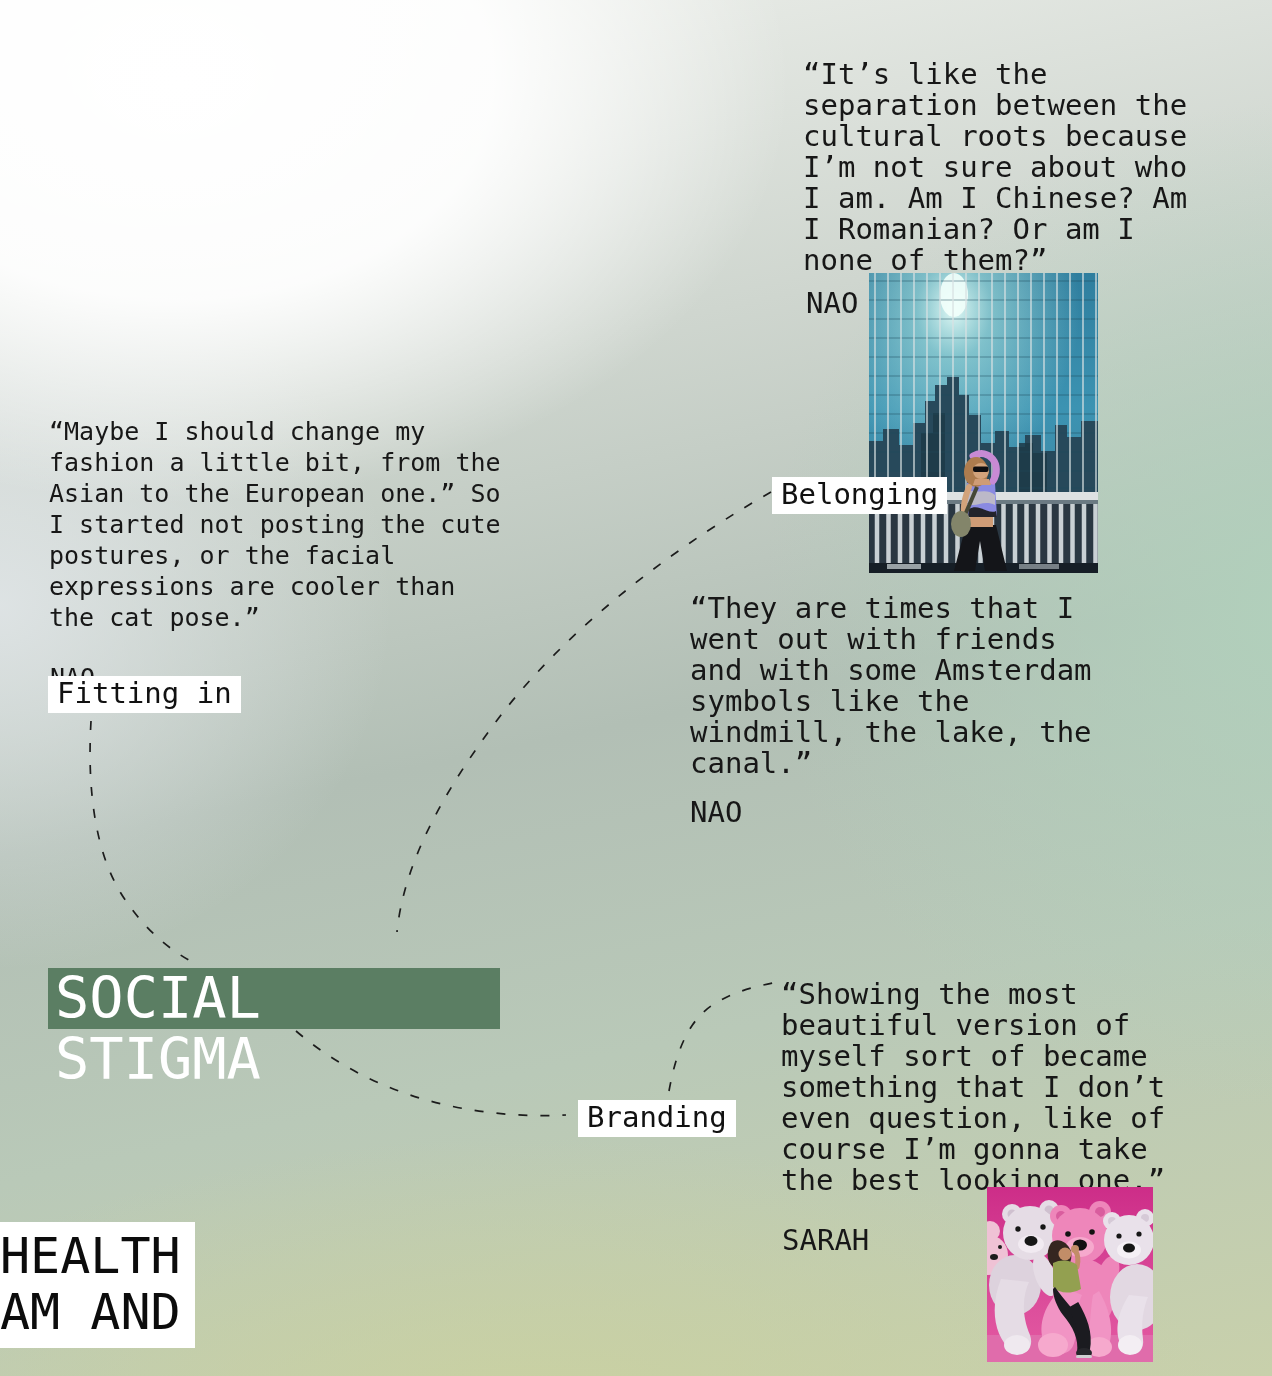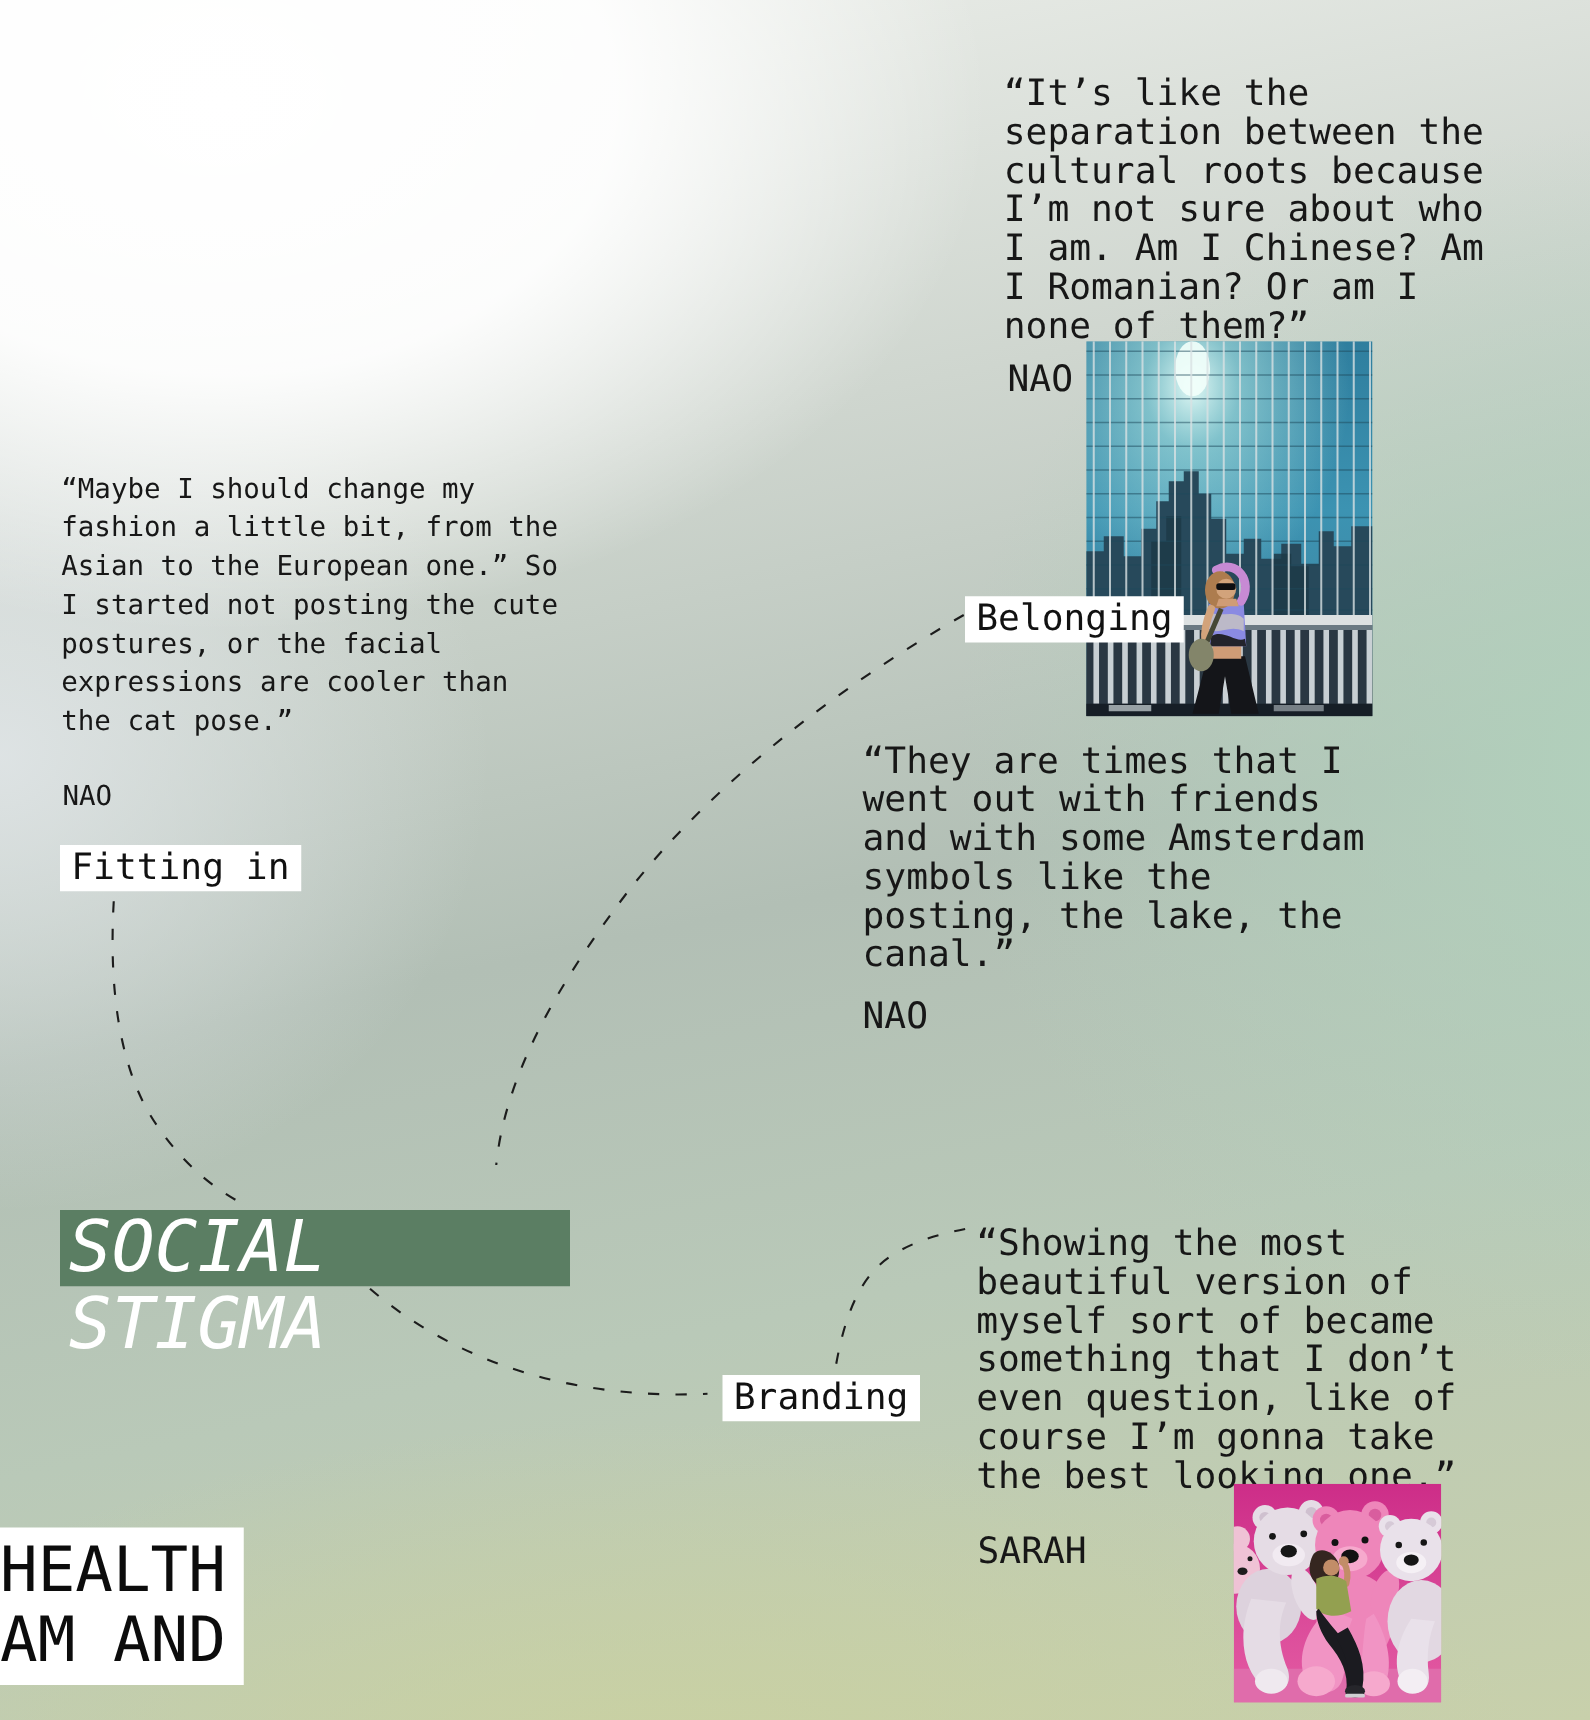--- a/index.html
+++ b/index.html
@@ -11,31 +11,30 @@
       radial-gradient(900px 620px at 14% 6%, rgba(255,255,255,1) 0%, rgba(255,255,255,0.92) 35%, rgba(255,255,255,0) 68%),
       radial-gradient(560px 520px at 0% 44%, rgba(224,229,231,0.9) 0%, rgba(224,229,231,0) 70%),
       radial-gradient(760px 700px at 103% 44%, rgba(177,209,188,0.95) 0%, rgba(177,209,188,0) 72%),
       radial-gradient(1000px 420px at 42% 104%, rgba(202,209,160,0.95) 0%, rgba(202,209,160,0) 70%),
       linear-gradient(168deg,#f0f2ee 0%,#cfd6cf 28%,#b2bfb5 52%,#b9c9b8 72%,#c8d0ab 100%);
   }
   .connectors{position:absolute;left:0;top:0;width:1272px;height:1376px;}
   .connectors path{fill:none;stroke:var(--connector,#1c1c1c);stroke-width:1.7;stroke-dasharray:9 13;}
   .quote{position:absolute;white-space:pre-line;font-size:29px;line-height:31px;}
   .speaker{position:absolute;font-size:29px;line-height:31px;}
-  #q-fitting,#s-fitting{font-size:22px;}
+  #q-fitting,#s-fitting{font-size:25px;margin-top:40px;}
   .tag{
     position:absolute;background:var(--tag-bg,#ffffff);color:#111;
     font-size:29px;line-height:31px;padding:2px 9px 4px 9px;
   }
   .heading{
-    position:absolute;left:48px;top:968px;width:408px;height:61px;
+    position:absolute;left:48px;top:968px;width:452px;height:61px;
     background:var(--heading-bg,#5b7e63);color:var(--heading-text,#ffffff);
     font-size:57px;line-height:61px;padding-left:7px;box-sizing:border-box;
     letter-spacing:0px;
-    font-style:italic;
   }
   .corner-title{
     position:absolute;left:-34px;top:1222px;background:#ffffff;color:#0c0c0c;
     font-size:50px;line-height:56px;padding:6px 14px 8px 34px;
   }
   .photo{position:absolute;display:block;}
   #photo-building{left:869px;top:273px;width:229px;height:300px;}
   #photo-teddy{left:987px;top:1187px;width:166px;height:175px;}
   #q-identity{left:803px;top:59px;}
   #s-identity{left:806px;top:288px;}
@@ -118,21 +117,21 @@
       <ellipse cx="92" cy="251" rx="10" ry="13" fill="#83856a"></ellipse>
     </g>
   </svg>
 
   <div class="tag" id="tag-belonging">Belonging</div>
 
   <div class="quote" id="q-belonging">“They are times that I
 went out with friends
 and with some Amsterdam
 symbols like the
-posting, the lake, the
+windmill, the lake, the
 canal.”</div>
   <div class="speaker" id="s-belonging">NAO</div>
 
   <div class="quote" id="q-fitting">“Maybe I should change my
 fashion a little bit, from the
 Asian to the European one.” So
 I started not posting the cute
 postures, or the facial
 expressions are cooler than
 the cat pose.”</div>

